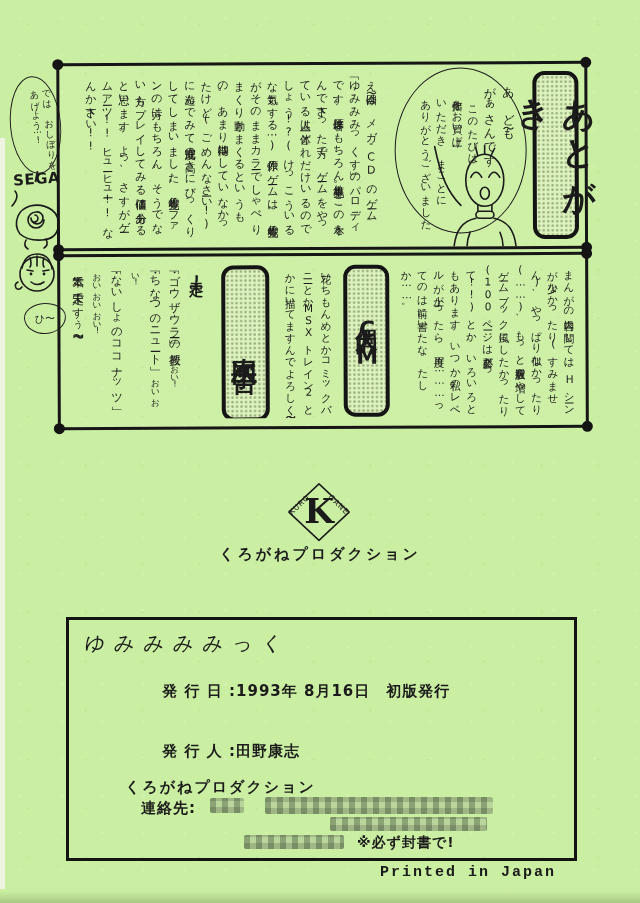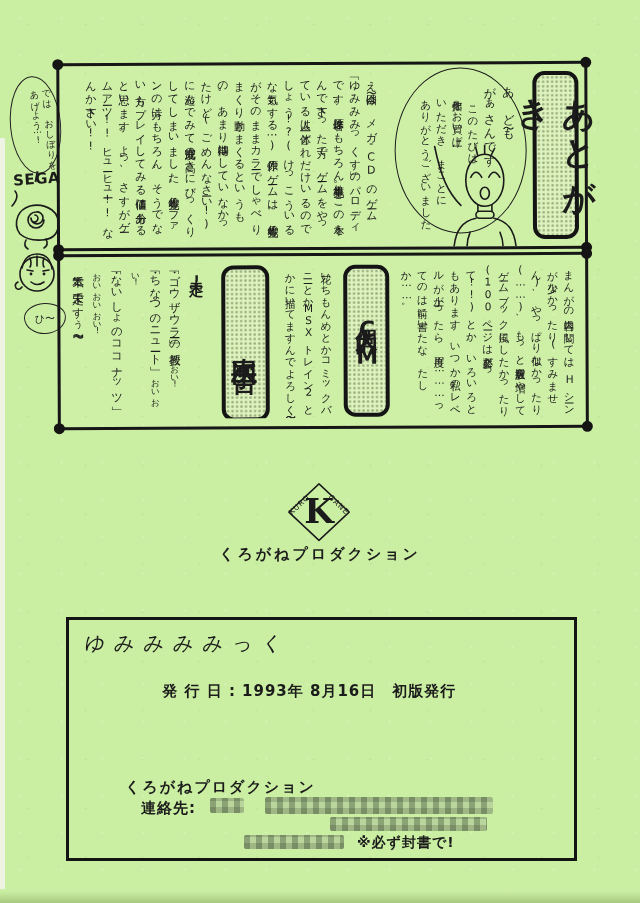--- a/index.html
+++ b/index.html
@@ -81,21 +81,21 @@
   .logo-svg{position:absolute;left:286px;top:481px;width:66px;height:66px;}
   .logo-caption{position:absolute;left:0;right:0;top:545px;text-align:center;
     font-size:15px;font-weight:600;letter-spacing:3px;}
 
   
   .colophon{position:absolute;left:66px;top:617px;width:511px;height:244px;
     box-sizing:border-box;border:3px solid #141414;}
   .c-title{position:absolute;left:16px;top:10px;font-size:20px;letter-spacing:9px;
     transform:skewX(-8deg);font-weight:500;}
   .c-row{position:absolute;left:56px;font-size:15px;font-weight:bold;letter-spacing:1px;white-space:pre;}
-  .c-row .c-value{margin-left:6px;}
+  .c-row .c-value{}
   .r0{top:44px}.r1{top:83px}.r2{top:104px}.r3{top:125px}
   .c-prod{position:absolute;left:56px;top:158px;font-size:15px;font-weight:bold;letter-spacing:2px;}
   .c-contact{position:absolute;left:72px;top:179px;font-size:15px;font-weight:bold;letter-spacing:1px;}
   .censor{position:absolute;border-radius:2px;opacity:.85;filter:blur(.4px);
     background-image:
       repeating-linear-gradient(90deg, rgba(60,70,55,.50) 0 6px, rgba(145,155,135,.26) 6px 12px),
       repeating-linear-gradient(0deg, rgba(85,95,75,.42) 0 6px, rgba(175,185,165,.20) 6px 12px);}
   .cb1{left:141px;top:178px;width:34px;height:15px;}
   .cb2{left:196px;top:177px;width:228px;height:17px;}
   .cb3{left:261px;top:197px;width:157px;height:14px;}
@@ -226,27 +226,31 @@
     <text x="54" y="27" transform="rotate(43 54 27)" font-size="8" letter-spacing="1" text-anchor="middle" fill="#1b1b1b">GANE</text>
   </svg>
   <div class="logo-caption">くろがねプロダクション</div>
 
   <div class="colophon">
     <div class="c-title">ゆみみみみっく</div>
 
     <div class="c-row r0">
       <span class="c-label">発 行 日 :</span><span class="c-value">1993年 8月16日　初版発行</span>
     </div>
+    <div class="c-row r2">
+      <span class="c-label">発 行 人 :</span><span class="c-value">田野康志</span>
+    </div>
 
     <div class="c-prod">くろがねプロダクション</div>
     <div class="c-contact">連絡先:</div>
 
     <div class="censor cb1"></div>
     <div class="censor cb2"></div>
     <div class="censor cb3"></div>
     <div class="censor cb4"></div>
 
     <div class="c-note">※必ず封書で!</div>
   </div>
 
+  <div class="printed">Printed in Japan</div>
 
   <div class="edge-bottom"></div>
 </div>
 
 </body></html>

